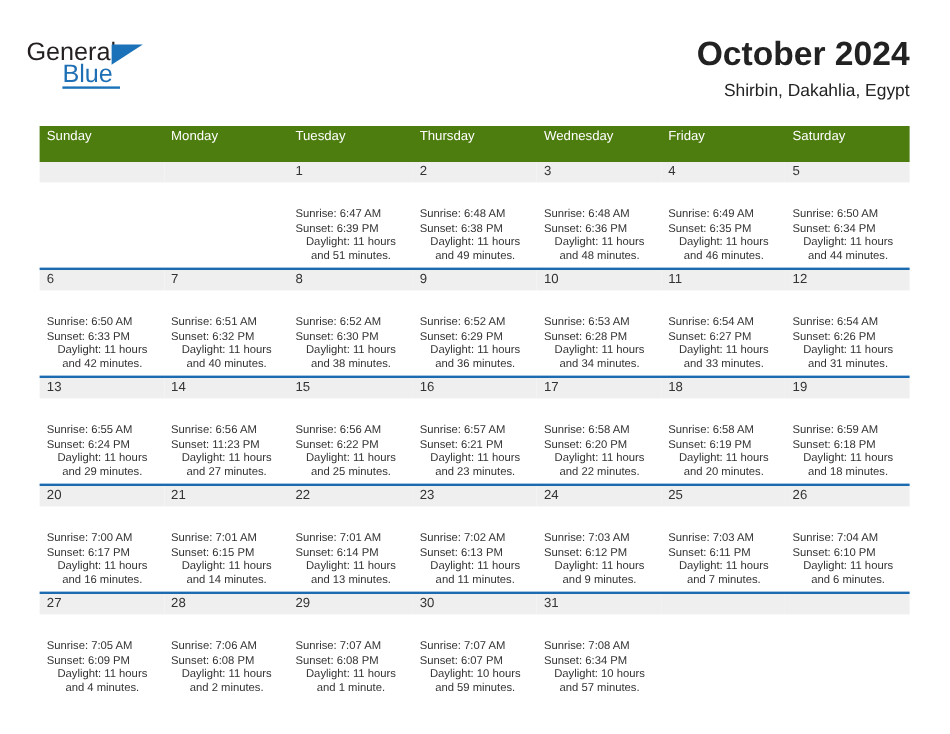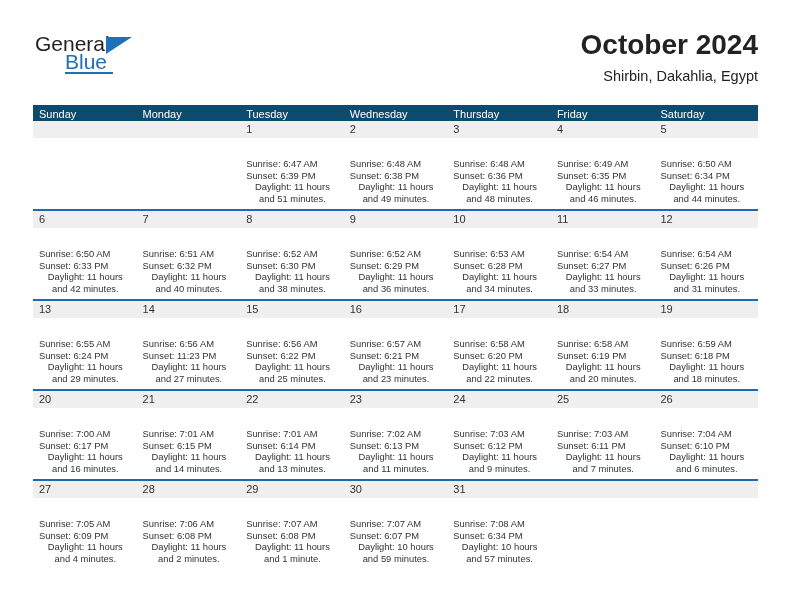--- a/index.html
+++ b/index.html
@@ -18,21 +18,21 @@
   .page {
     position: relative;
     width: 792px;
     height: 612px;
     box-sizing: border-box;
   }
 
   
   .header {
     position: absolute;
-    left: 35px;
+    left: 22px;
     top: 28px;
     right: 34px;
     height: 70px;
   }
 
   .logo {
     position: absolute;
     left: 0;
     top: 4px;
     width: 140px;
@@ -98,22 +98,22 @@
   .calendar {
     position: absolute;
     left: 33px;
     top: 105px;
     width: 725px;
   }
 
   .weekday-row {
     display: flex;
     width: 100%;
-    background: #0c4a6e;
-    height: 16px;
+    background: #4d7c0f;
+    height: 30px;
   }
   .weekday {
     flex: 1 1 0;
     color: #ffffff;
     font-size: 11px;
     line-height: 19px;
     padding-left: 6px;
     box-sizing: border-box;
     white-space: nowrap;
     overflow: hidden;
@@ -186,22 +186,22 @@
       <div class="cal-subtitle">Shirbin, Dakahlia, Egypt</div>
     </div>
 
   </div>
 
   <div class="calendar">
     <div class="weekday-row" id="weekday-row">
         <div class="weekday">Sunday</div>
         <div class="weekday">Monday</div>
         <div class="weekday">Tuesday</div>
+        <div class="weekday">Thursday</div>
         <div class="weekday">Wednesday</div>
-        <div class="weekday">Thursday</div>
         <div class="weekday">Friday</div>
         <div class="weekday">Saturday</div>
       </div>
     <div id="weeks-container">
         <div class="week-row first">
           <div class="day-cell empty">
             <div class="day-number-band">
               <span class="day-number"></span>
             </div>
           </div>

